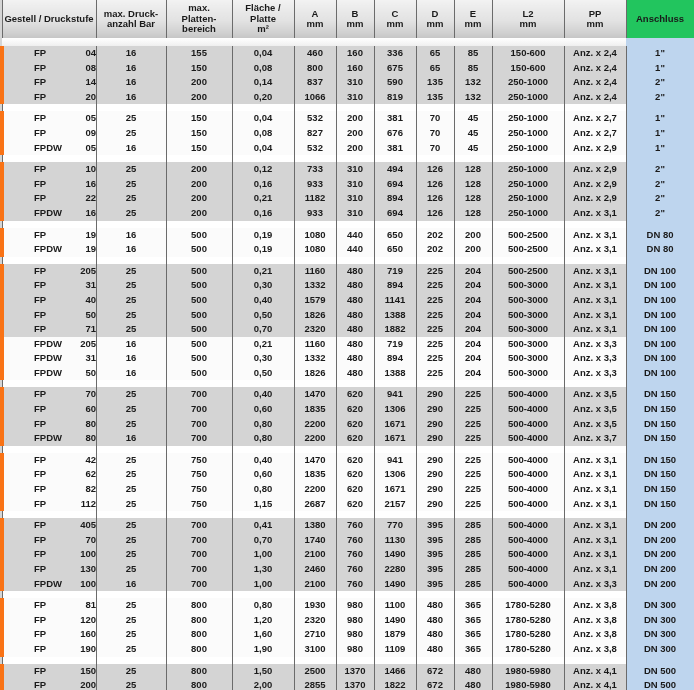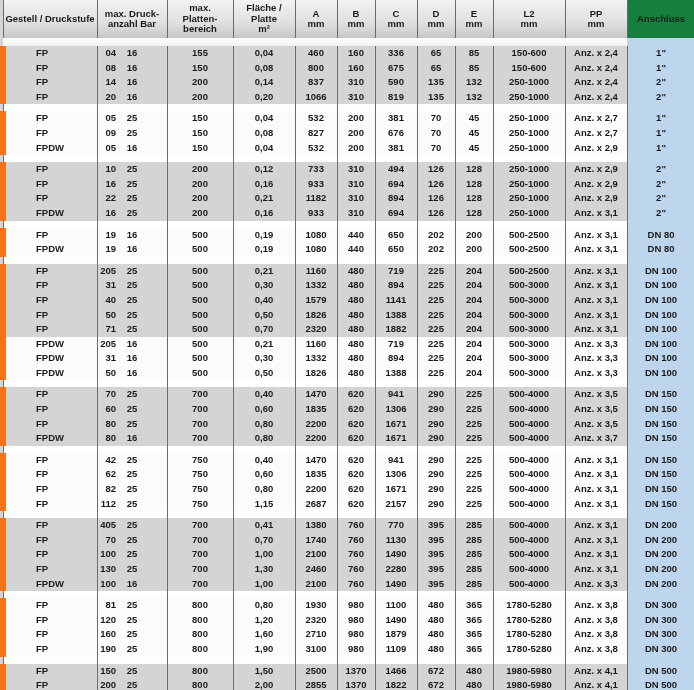--- a/index.html
+++ b/index.html
@@ -31,49 +31,49 @@
     font-weight:bold;
     line-height:10.5px;
     color:#1a1a1a;
     height:38px;
     background:linear-gradient(to bottom,#f2f2f2 0%,#ececec 18%,#e2e2e2 55%,#cfcfcf 88%,#c6c6c6 100%);
     border-right:1px solid #6b6b6b;
     box-sizing:border-box;
   }
   thead th:first-child{border-left:1px solid #6b6b6b;}
   thead th.anschluss-h{
-    background:#15803d;
+    background:#22c55e;
     border-right:1px solid #6b6b6b;
   }
   thead th .unit{display:block;font-weight:bold;}
   tr.head-gap td{
     height:8px;padding:0;border:0;
     background:linear-gradient(to bottom,#ffffff 0%,#f6f6f6 60%,#efefef 100%);
   }
   tr.head-gap td.anschluss-c{background:#bed5ee;}
   
   tbody td{
     padding:0;
     height:14.6px;
     font-size:9.5px;
     font-weight:bold;
     line-height:14.6px;
     text-align:center;
     border-right:1px solid #6b6b6b;
     box-sizing:border-box;
     white-space:nowrap;
   }
-  tbody td:first-child{border-left:6px solid #f97316;}
+  tbody td:first-child{border-left:4px solid #f97316;}
   tbody tr.band-a td{background:#d4d4d4;}
   tbody tr.band-b td{background:#fbfbfb;}
   tbody td.anschluss-c{background:#bed5ee !important;}
   
   td.model-cell{position:relative;}
   td.model-cell .m{position:absolute;left:30px;top:0;}
-  td.model-cell .s{position:absolute;left:110px;top:0;transform:translateX(-100%);}
+  td.model-cell .s{position:absolute;left:92px;top:0;transform:translateX(-100%);}
   tr.group-gap td{
     height:7px;padding:0;line-height:7px;
     border-right:1px solid #6b6b6b;
     background:#ffffff;
   }
   tr.group-gap td:first-child{border-left:1px solid #6b6b6b;}
   tr.group-gap td.anschluss-c{background:#bed5ee !important;}
 </style>
 </head>
 <body>

